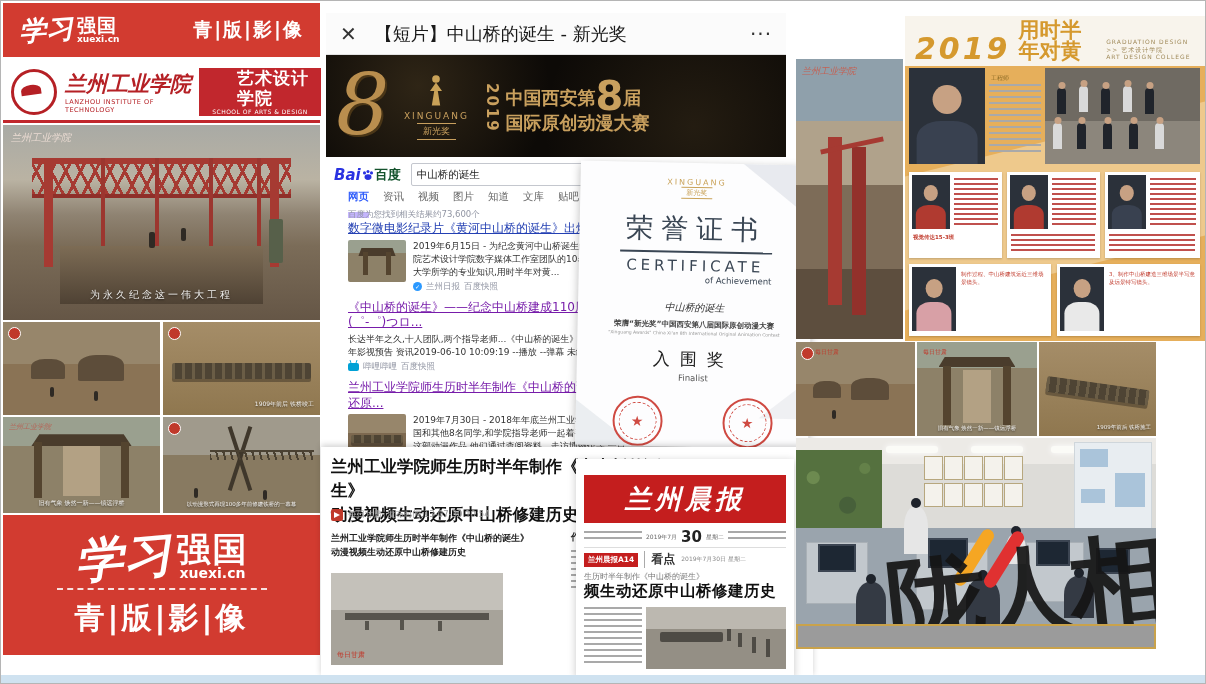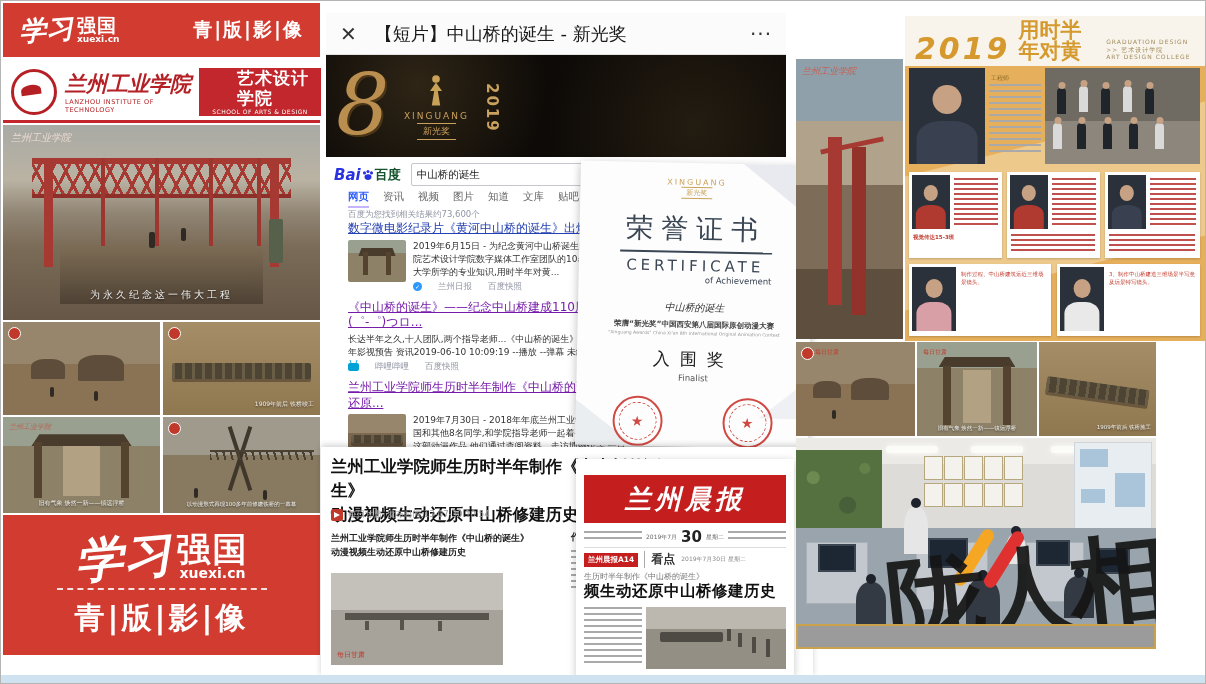--- a/index.html
+++ b/index.html
@@ -105,31 +105,31 @@
   .aw-cnnum{font-size:40px;font-weight:bold;vertical-align:-6px;line-height:.8;}
 
   .m-baidu{left:325px;top:156px;width:486px;height:292px;background:#fff;overflow:hidden;}
   .bd-head{position:absolute;left:8px;top:6px;display:flex;align-items:center;gap:10px;}
   .bd-logo{display:flex;align-items:center;font-weight:bold;}
   .bd-bai{color:#2932e1;font-size:15px;font-style:italic;}
   .bd-cn{color:#14532d;font-size:13px;}
   .bd-search{width:215px;height:21px;border:1px solid #c4c7ce;border-radius:2px;display:flex;align-items:center;
     padding:0 5px;font-size:10.5px;color:#222;justify-content:space-between;background:#fff;}
   .bd-tabs{position:absolute;left:22px;top:33px;display:flex;gap:14px;font-size:10.5px;color:#666;}
-  .bd-tab.active{color:#315efb;font-weight:bold;border-bottom:2px solid #c4b5fd;padding-bottom:2px;}
+  .bd-tab.active{color:#315efb;font-weight:bold;border-bottom:6px solid #c4b5fd;padding-bottom:8px;}
   .bd-stats{position:absolute;left:22px;top:52px;font-size:8.5px;color:#9195a3;}
   .bd-tools{position:absolute;left:318px;top:52px;font-size:8.5px;color:#9195a3;}
   .bd-results{position:absolute;left:22px;top:64px;width:345px;}
   .bd-r{margin-bottom:7px;}
   .bd-title{font-size:12px;text-decoration:underline;color:#2440b3;line-height:1.3;cursor:pointer;}
   .bd-title.visited{color:#771caa;}
   .bd-body{display:flex;gap:7px;margin-top:3px;}
   .bd-thumb{flex:none;width:58px;height:42px;border-radius:2px;position:relative;overflow:hidden;}
   .bd-snippet{font-size:9px;color:#333;line-height:1.45;max-height:40px;overflow:hidden;}
-  .bd-src{display:flex;align-items:center;gap:16px;font-size:8.5px;color:#9195a3;margin-top:2px;}
+  .bd-src{display:flex;align-items:center;gap:4px;font-size:8.5px;color:#9195a3;margin-top:2px;}
   .icon-check{width:9px;height:9px;border-radius:50%;background:#2b99ff;color:#fff;font-size:6px;
     display:inline-flex;align-items:center;justify-content:center;}
   .icon-bili{width:11px;height:8px;background:#00a1d6;border-radius:2px;position:relative;}
   .icon-bili::before{content:"";position:absolute;top:-3px;left:2px;width:1px;height:3px;background:#00a1d6;transform:rotate(-20deg);}
   .icon-bili::after{content:"";position:absolute;top:-3px;right:2px;width:1px;height:3px;background:#00a1d6;transform:rotate(20deg);}
   .thumb-gate{background:linear-gradient(180deg,#9aa08f 0 30%,#8d8168 30% 100%);}
   .thumb-build{background:linear-gradient(180deg,#97866b 0 45%,#7d6950 45% 100%);}
 
   .m-cert{left:577px;top:162px;width:233px;height:284px;background:#fdfdfe;transform:rotate(1.2deg);
     box-shadow:0 3px 10px rgba(0,0,0,.28);overflow:hidden;}
@@ -353,20 +353,24 @@
     <div class="aw-trophy">
       <svg width="30" height="36" viewBox="0 0 24 30">
         <circle cx="12" cy="5" r="3.2" fill="#c9a258"></circle>
         <path d="M12 8 L17 15 L13.5 15 L15.5 27 L8.5 27 L10.5 15 L7 15 Z" fill="#c9a258"></path>
       </svg>
       <div class="aw-logoen">XINGUANG</div>
       <div class="aw-logocn">新光奖</div>
     </div>
     <div class="aw-main">
       <span class="aw-year">2019</span>
+      <span class="aw-cn">
+        <span>中国西安第</span><span class="aw-cnnum">8</span><span>届</span><br>
+        <span>国际原创动</span><span>漫大赛</span>
+      </span>
     </div>
   </div>
 
   <div class="abs m-baidu">
     <div class="bd-head">
       <div class="bd-logo">
         <span class="bd-bai">Bai</span>
         <svg class="paw" width="14" height="14" viewBox="0 0 20 20">
           <circle cx="5" cy="7" r="2.2" fill="#2932e1"></circle>
             <circle cx="10" cy="5" r="2.2" fill="#2932e1"></circle>

